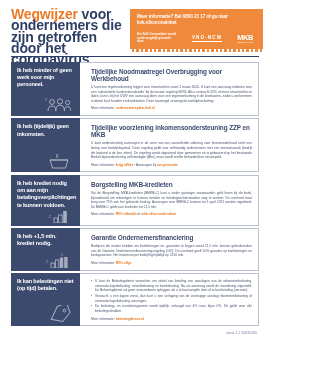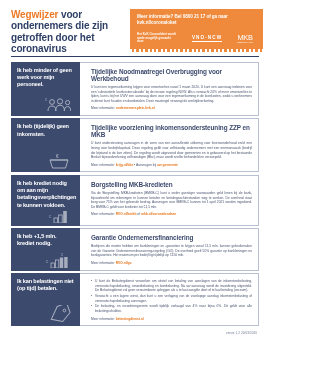--- a/index.html
+++ b/index.html
@@ -17,21 +17,21 @@
   }
 
   
   .header {
     display: flex;
     align-items: flex-start;
     padding: 9px 6px 0 11px;
     height: 54px;
   }
   .title {
-    font-size: 10px;
+    font-size: 14px;
     line-height: 11.3px;
     font-weight: bold;
     color: #2e3f66;
     letter-spacing: -0.15px;
     width: 112px;
     flex: 0 0 112px;
   }
   .title .hl { color: #ec7a27; }
 
   .banner {
@@ -79,21 +79,21 @@
     color: #ffffff;
     letter-spacing: 1.1px;
     border-bottom: 0.8px solid #ffffff;
     padding-bottom: 1px;
   }
   .logo-mkb {
     text-align: center;
   }
   .logo-mkb-mark {
     font-size: 7.4px;
-    font-weight: normal;
+    font-weight: bold;
     color: #ffffff;
     letter-spacing: -0.4px;
     line-height: 7.5px;
   }
   .logo-mkb-sub {
     font-size: 2.3px;
     color: #ffffff;
     letter-spacing: 0.2px;
   }
 

